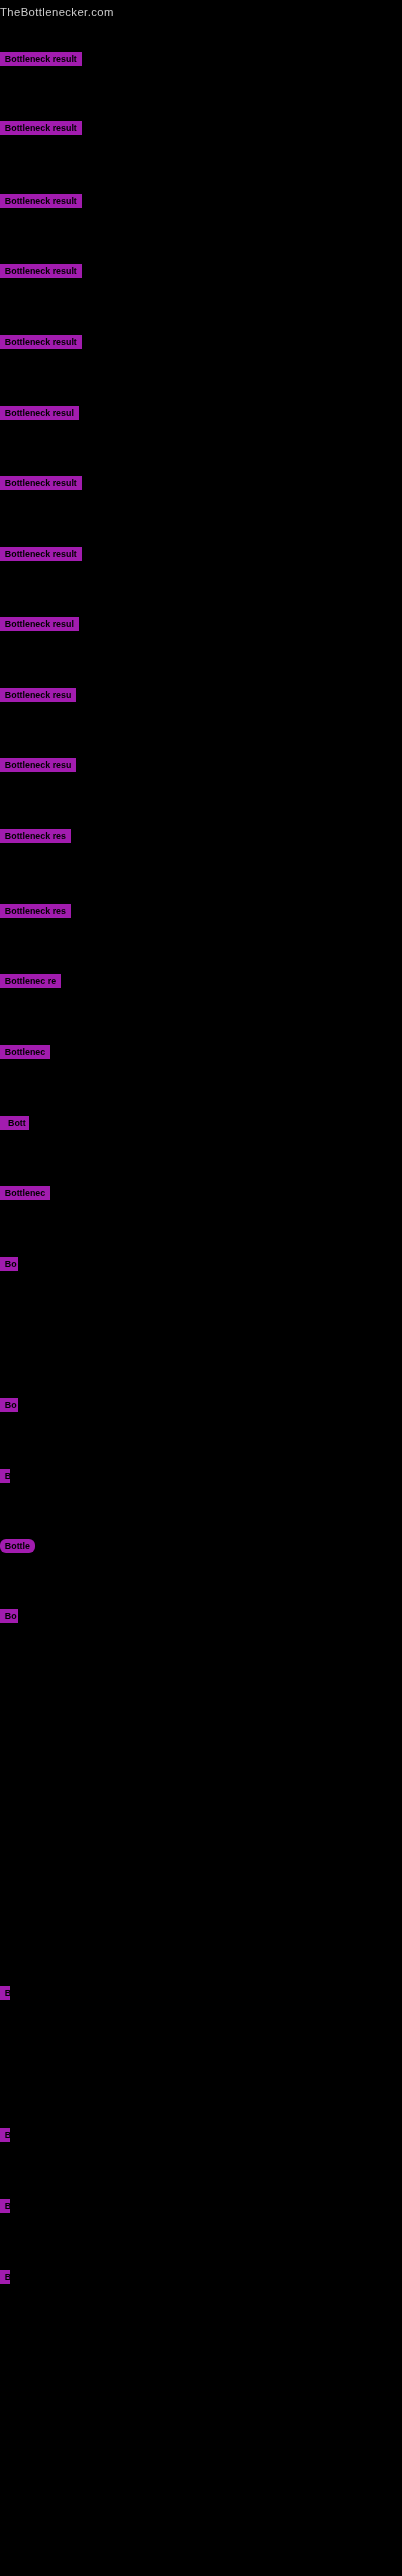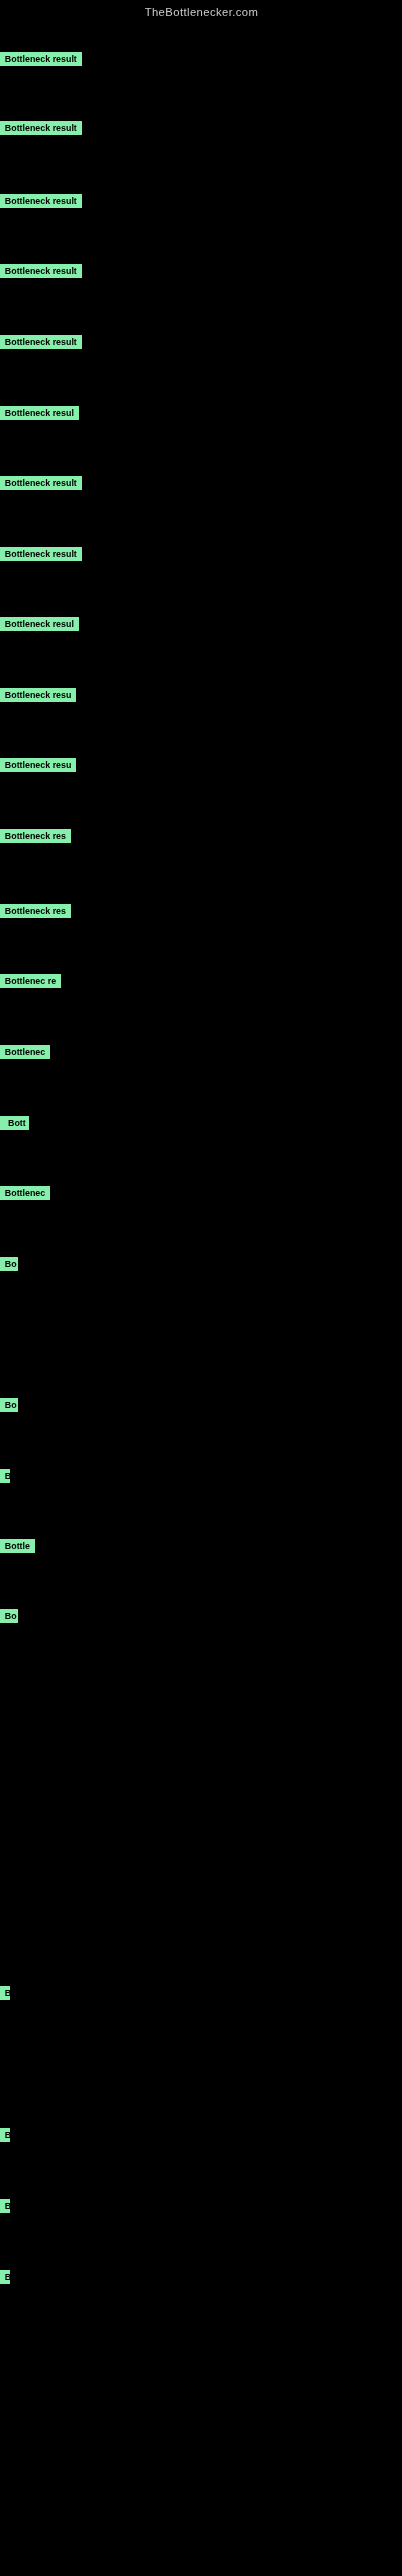--- a/index.html
+++ b/index.html
@@ -8,29 +8,28 @@
       box-sizing: border-box;
     }
     body {
       background-color: #000;
       width: 403px;
       min-height: 2576px;
       font-family: Arial, sans-serif;
       position: relative;
     }
     .site-title {
-      text-align: center;
       color: #ccc;
       font-size: 11.3px;
       padding: 6.4px 0 3.2px 0;
       letter-spacing: 0.4px;
     }
     .bottleneck-label {
       display: inline-block;
-      background-color: #86efac;
+      background-color: #a21caf;
       color: #000;
       font-size: 8.9px;
       font-weight: bold;
       padding: 2.4px 4.8px;
       position: absolute;
       left: 0;
       white-space: nowrap;
       overflow: hidden;
     }
   </style>
@@ -53,20 +52,20 @@
     <div class="bottleneck-label" style="top: 736px; max-width: 76px;">Bottleneck resu</div>
     <div class="bottleneck-label" style="top: 807px; max-width: 71px;">Bottleneck res</div>
     <div class="bottleneck-label" style="top: 882px; max-width: 71px;">Bottleneck res</div>
     <div class="bottleneck-label" style="top: 952px; max-width: 66px;">Bottlenec re</div>
     <div class="bottleneck-label" style="top: 1023px; max-width: 53px;">Bottlenec</div>
     <div class="bottleneck-label" style="top: 1094px; max-width: 29px; padding-left: 8px;">Bott</div>
     <div class="bottleneck-label" style="top: 1164px; max-width: 53px;">Bottlenec</div>
     <div class="bottleneck-label" style="top: 1235px; max-width: 17.7px;">Bo</div>
     <div class="bottleneck-label" style="top: 1376px; max-width: 17.7px;">Bo</div>
     <div class="bottleneck-label" style="top: 1447px; max-width: 9.7px;">B</div>
-    <div class="bottleneck-label" style="top: 1517px; max-width: 35px;">Bottle</div>
+    <div class="bottleneck-label" style="top: 1517px; max-width: 35px; border-radius: 6px;">Bottle</div>
     <div class="bottleneck-label" style="top: 1587px; max-width: 17.7px;">Bo</div>
     <div class="bottleneck-label" style="top: 1964px; max-width: 9.7px;">B</div>
     <div class="bottleneck-label" style="top: 2106px; max-width: 9.7px;">B</div>
     <div class="bottleneck-label" style="top: 2177px; max-width: 9.7px;">B</div>
     <div class="bottleneck-label" style="top: 2248px; max-width: 9.7px;">B</div>
   </div>
 
 
 </body></html>

